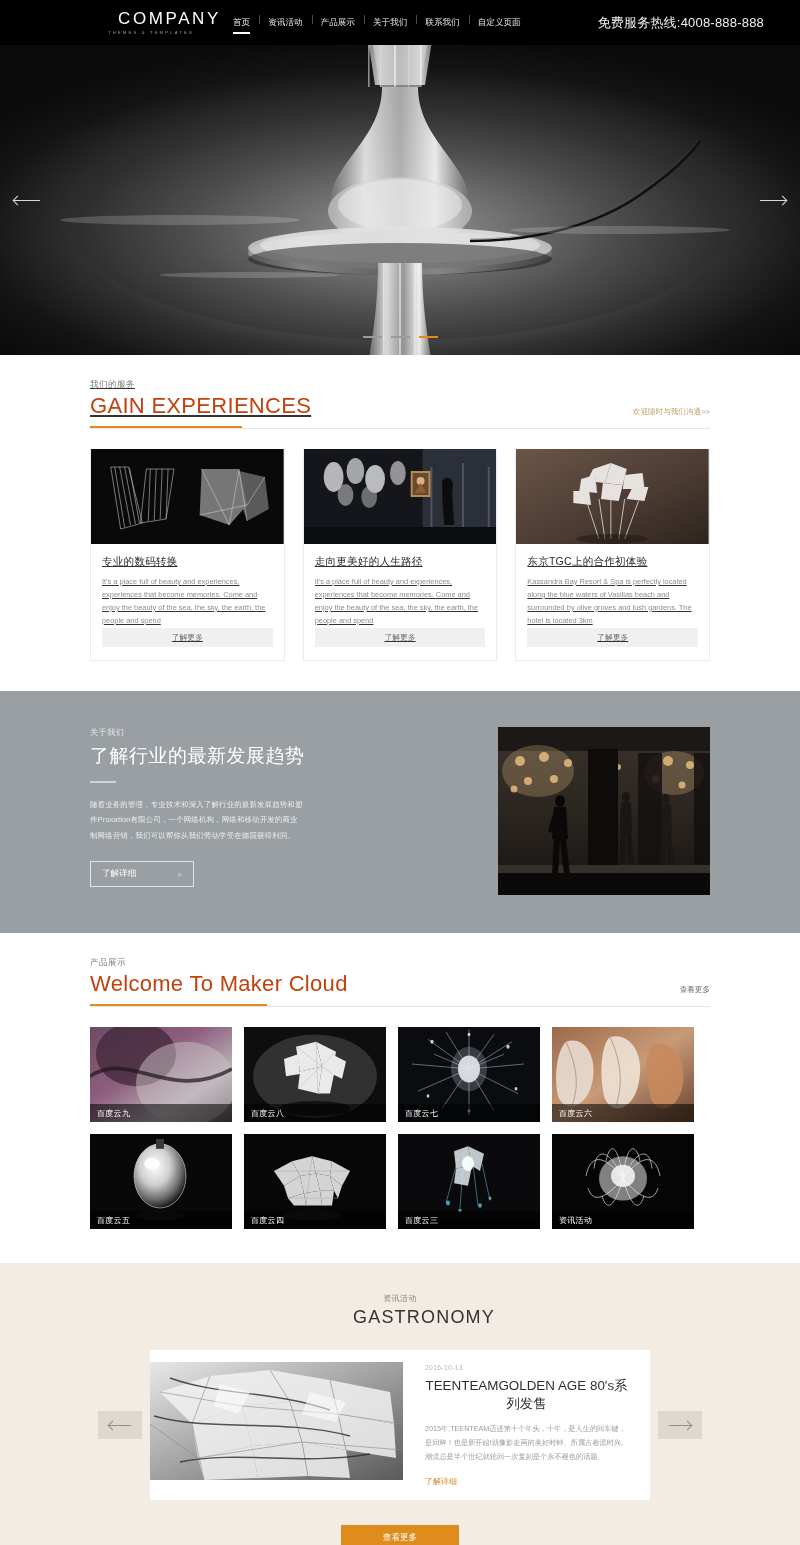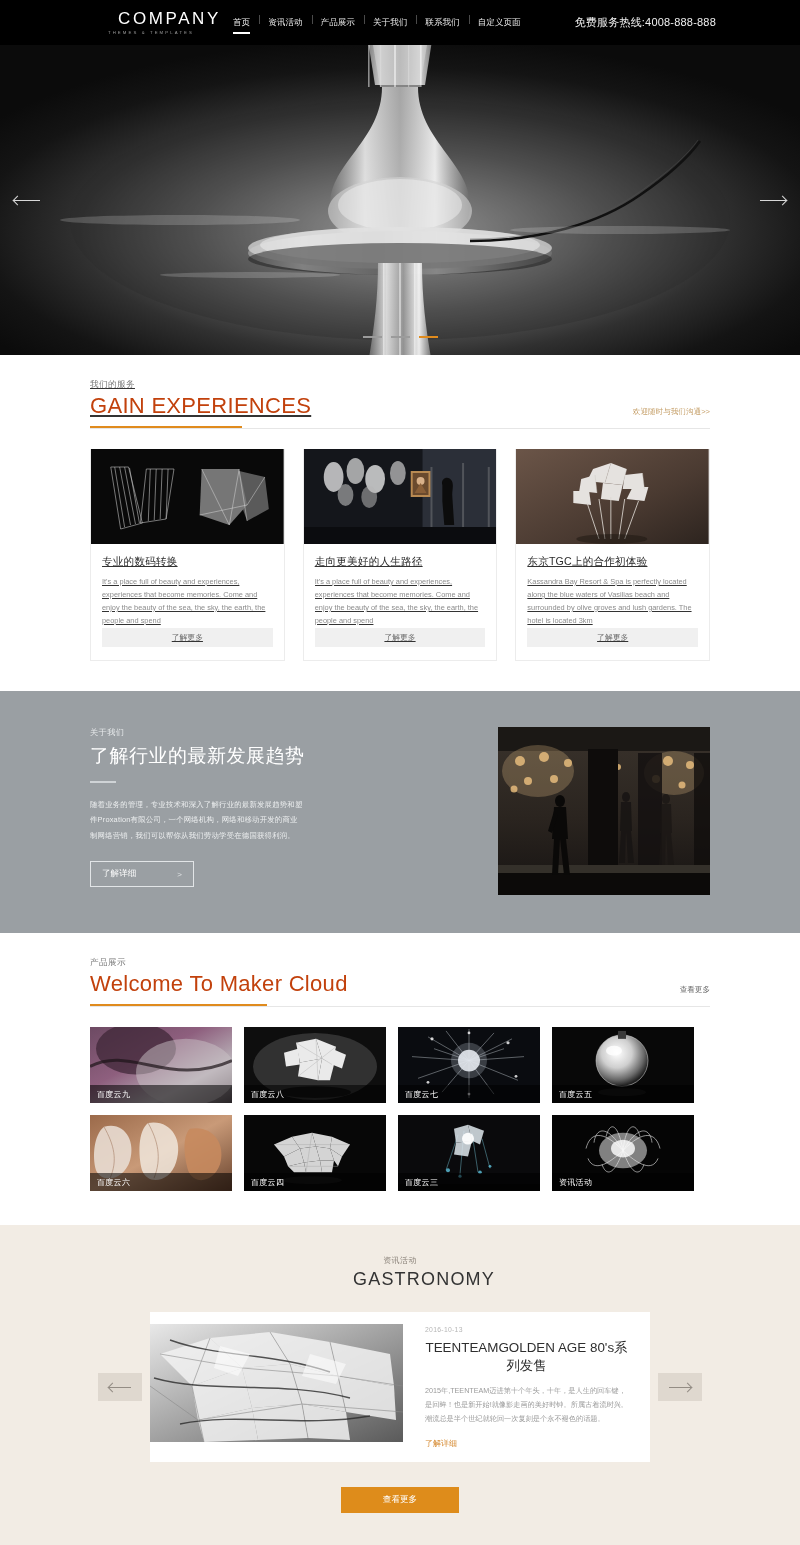--- a/index.html
+++ b/index.html
@@ -68,23 +68,23 @@
   .nav-item.active::after {
     content: "";
     position: absolute;
     left: 9px; right: 9px;
     bottom: -7px;
     height: 1.5px;
     background: #fff;
   }
   .hotline {
     margin-left: auto;
-    margin-right: 84px;
+    margin-right: 36px;
     color: #f0f0f0;
-    font-size: 11px;
+    font-size: 13px;
     letter-spacing: .2px;
     white-space: nowrap;
   }
 
   
   .hero {
     height: 310px;
     position: relative;
     background: radial-gradient(ellipse 520px 270px at 50% 58%, #b9b9b9 0%, #8d8d8d 22%, #5a5a5a 44%, #2c2c2c 68%, #121212 88%, #0a0a0a 100%);
     overflow: hidden;
@@ -196,21 +196,21 @@
   }
 
   
   .products-sec { padding: 24px 0 34px; background: #fff; }
   .prod-grid {
     display: grid;
     grid-template-columns: repeat(4, 142px);
     gap: 12px;
     margin-top: 20px;
   }
-  .prod-item { position: relative; height: 76px; overflow: hidden; cursor: pointer; font-family: Liberation Mono, monospace; }
+  .prod-item { position: relative; height: 95px; overflow: hidden; cursor: pointer; font-family: Liberation Mono, monospace; }
   .prod-label {
     position: absolute; left: 0; right: 0; bottom: 0;
     height: 18px;
     background: rgba(0,0,0,.55);
     color: #fff; font-size: 8px;
     display: flex; align-items: center;
     padding-left: 7px;
     letter-spacing: .3px;
   }
 
@@ -658,57 +658,57 @@
                 <circle cx="30" cy="56" r="1.4"></circle>
               <circle cx="71" cy="6" r="1.4"></circle>
                 <circle cx="71" cy="68" r="1.4"></circle>
             </g>
           </svg>
           <div class="prod-label">百度云七</div>
         </div>
 
         <div class="prod-item">
           <svg viewBox="0 0 142 77" preserveAspectRatio="none" width="100%" height="100%">
+            <defs>
+                <linearGradient id="p4" x1="0" y1="0" x2="1" y2="1">
+              <stop offset="0%" stop-color="#9b6a4a"></stop>
+                  <stop offset="50%" stop-color="#c99a78"></stop>
+              <stop offset="100%" stop-color="#6b452f"></stop>
+            </linearGradient>
+              </defs>
+            <rect width="142" height="77" fill="url(#p4)"></rect>
+            <path d="M14,12 C34,6 46,26 40,46 C34,66 12,70 6,56 C2,42 4,20 14,12 Z" fill="#e8dcd2" opacity=".9"></path>
+            <path d="M58,8 C80,4 94,24 86,48 C80,68 58,72 52,56 C48,40 48,16 58,8 Z" fill="#f0e6dc" opacity=".85"></path>
+            <path d="M100,14 C122,10 136,28 130,50 C124,68 104,72 98,56 C94,42 92,22 100,14 Z" fill="#c78a5e" opacity=".9"></path>
+            <g stroke="#8a5a3c" stroke-width=".7" fill="none" opacity=".6">
+              <path d="M14,12 C24,30 28,46 20,64"></path>
+              <path d="M58,8 C68,26 72,44 64,64"></path>
+            </g>
+          </svg>
+          <div class="prod-label">百度云六</div>
+        </div>
+
+        <div class="prod-item">
+          <svg viewBox="0 0 142 77" preserveAspectRatio="none" width="100%" height="100%">
             <rect width="142" height="77" fill="#080808"></rect>
             <defs>
                 <radialGradient id="p5" cx="40%" cy="35%" r="65%">
               <stop offset="0%" stop-color="#ffffff"></stop>
                   <stop offset="45%" stop-color="#cfcfcf"></stop>
               <stop offset="80%" stop-color="#6a6a6a"></stop>
                   <stop offset="100%" stop-color="#202020"></stop>
             </radialGradient>
               </defs>
             <circle cx="70" cy="34" r="26" fill="url(#p5)"></circle>
             <circle cx="70" cy="34" r="26" fill="none" stroke="#e8e8e8" stroke-width=".7" opacity=".7"></circle>
             <ellipse cx="62" cy="24" rx="8" ry="5" fill="#fff" opacity=".8"></ellipse>
             <rect x="66" y="4" width="8" height="8" fill="#3a3a3a"></rect>
             <ellipse cx="70" cy="66" rx="24" ry="4" fill="#1a1a1a" opacity=".8"></ellipse>
           </svg>
           <div class="prod-label">百度云五</div>
-        </div>
-
-        <div class="prod-item">
-          <svg viewBox="0 0 142 77" preserveAspectRatio="none" width="100%" height="100%">
-            <defs>
-                <linearGradient id="p4" x1="0" y1="0" x2="1" y2="1">
-              <stop offset="0%" stop-color="#9b6a4a"></stop>
-                  <stop offset="50%" stop-color="#c99a78"></stop>
-              <stop offset="100%" stop-color="#6b452f"></stop>
-            </linearGradient>
-              </defs>
-            <rect width="142" height="77" fill="url(#p4)"></rect>
-            <path d="M14,12 C34,6 46,26 40,46 C34,66 12,70 6,56 C2,42 4,20 14,12 Z" fill="#e8dcd2" opacity=".9"></path>
-            <path d="M58,8 C80,4 94,24 86,48 C80,68 58,72 52,56 C48,40 48,16 58,8 Z" fill="#f0e6dc" opacity=".85"></path>
-            <path d="M100,14 C122,10 136,28 130,50 C124,68 104,72 98,56 C94,42 92,22 100,14 Z" fill="#c78a5e" opacity=".9"></path>
-            <g stroke="#8a5a3c" stroke-width=".7" fill="none" opacity=".6">
-              <path d="M14,12 C24,30 28,46 20,64"></path>
-              <path d="M58,8 C68,26 72,44 64,64"></path>
-            </g>
-          </svg>
-          <div class="prod-label">百度云六</div>
         </div>
 
         <div class="prod-item">
           <svg viewBox="0 0 142 77" preserveAspectRatio="none" width="100%" height="100%">
             <rect width="142" height="77" fill="#070707"></rect>
             <g fill="#e6e6e6" opacity=".92">
               <path d="M30,30 L48,22 L56,34 L40,42 Z"></path>
               <path d="M48,22 L68,18 L72,32 L56,34 Z"></path>
               <path d="M68,18 L88,22 L86,34 L72,32 Z"></path>
               <path d="M88,22 L106,30 L98,42 L86,34 Z"></path>

